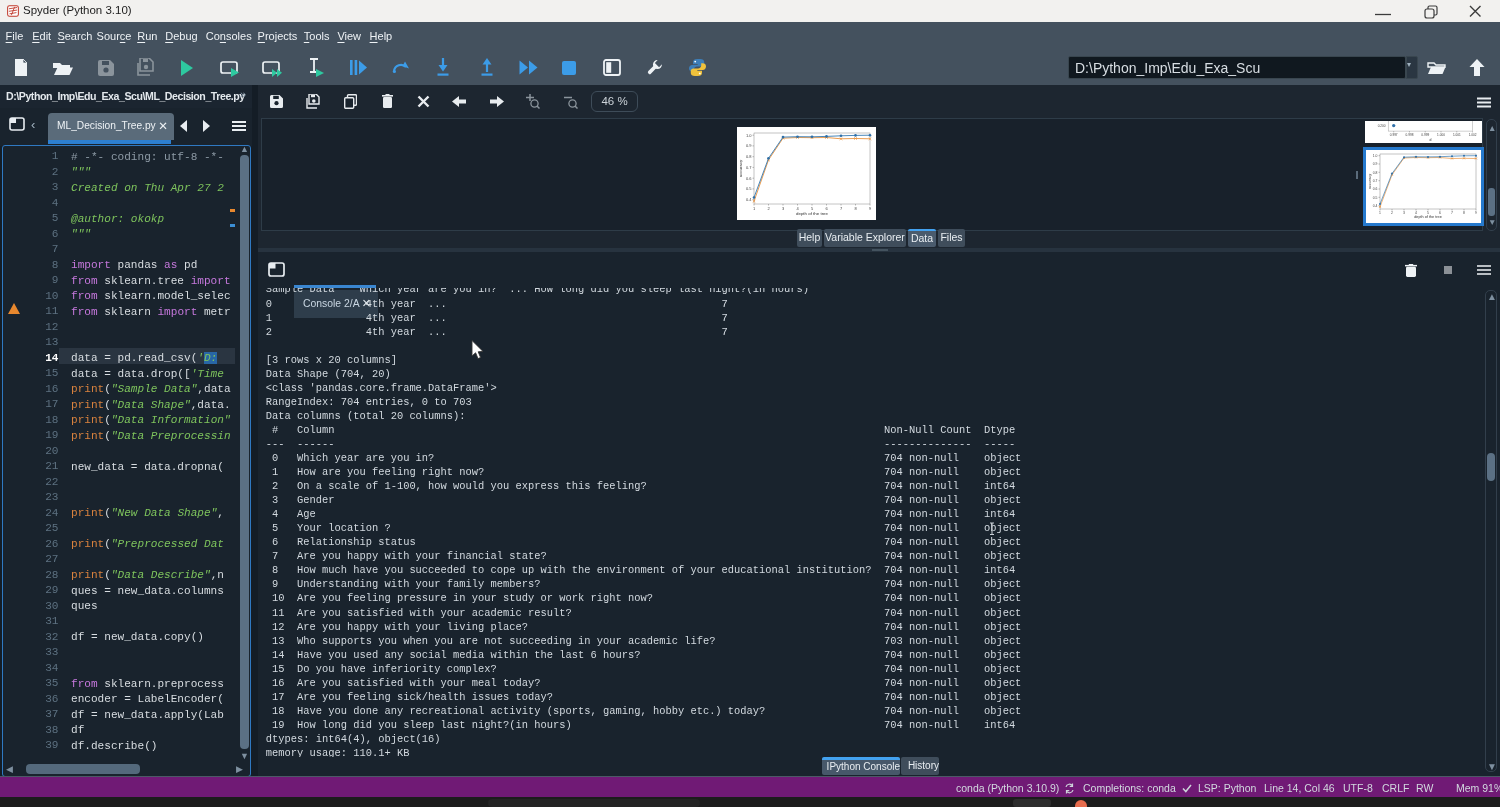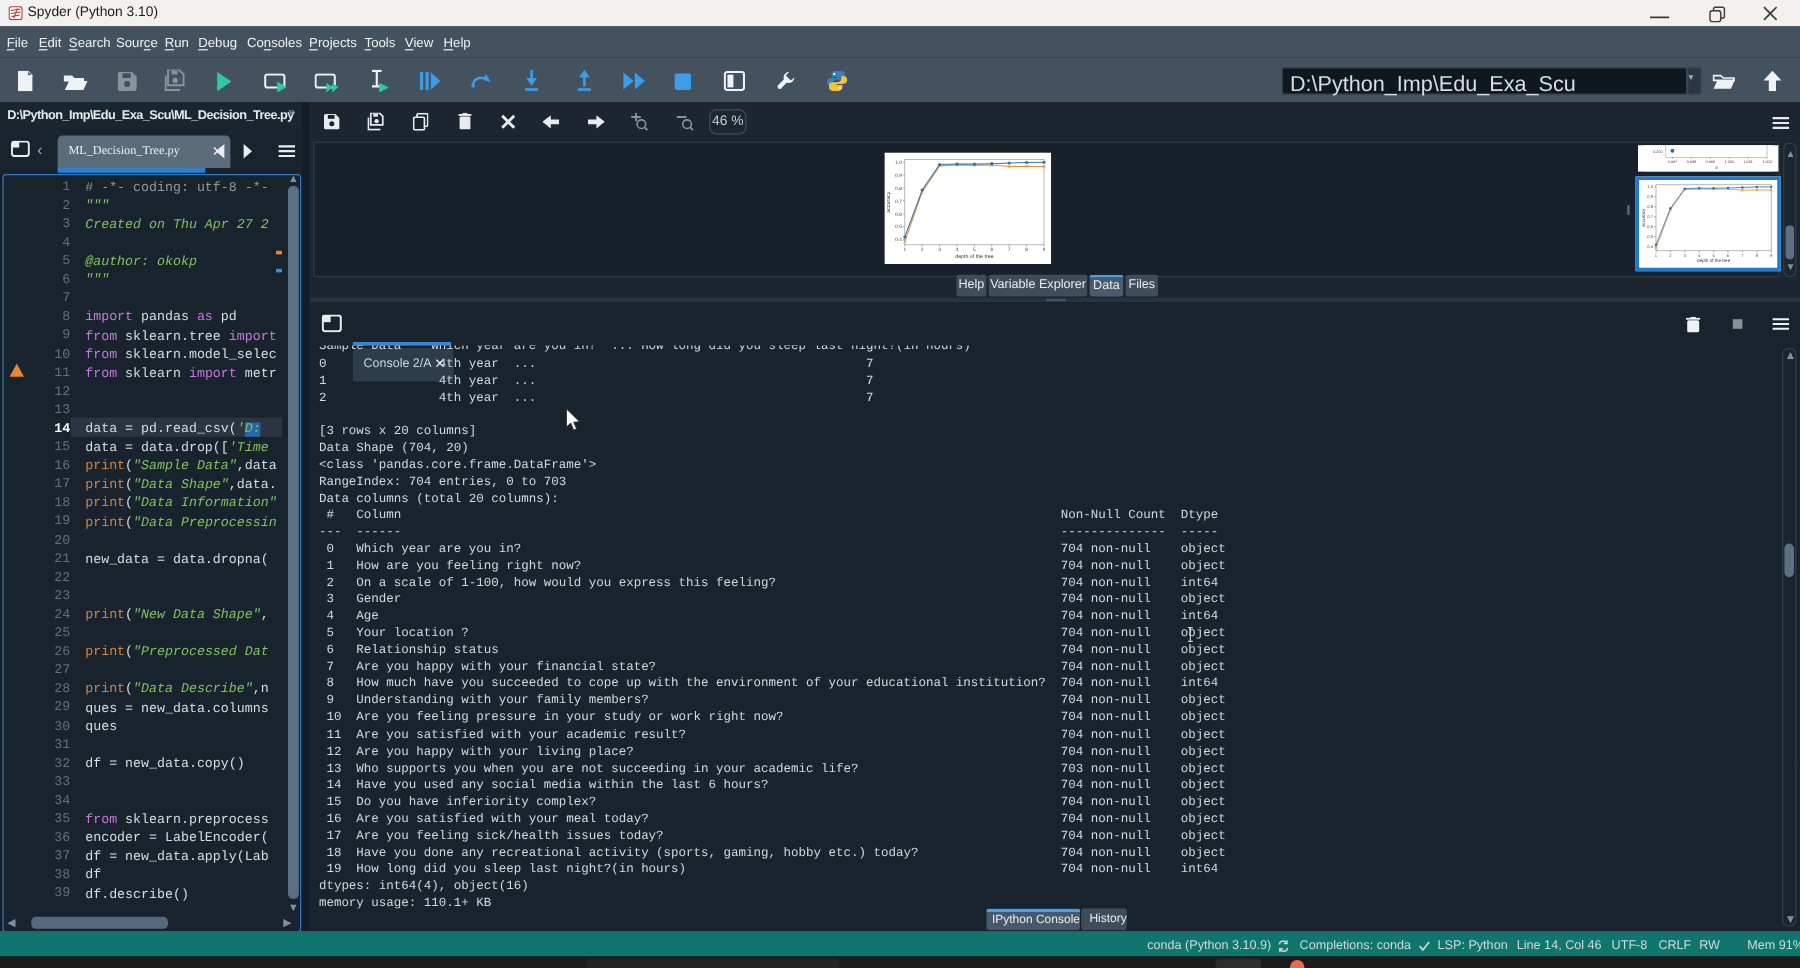--- a/index.html
+++ b/index.html
@@ -13,21 +13,21 @@
 #menu u { text-decoration-thickness:1px; text-underline-offset:2px; }
 
 #tbar { left:0; top:48px; width:1500px; height:37px; background:#44515e; }
 
 #mainbg { left:0; top:85px; width:1500px; height:691px; background:#141d26; }
 
 #crumb { left:0; top:85px; width:252px; height:23px; background:#1b2530; }
 #crumb .p { left:6px; top:4.5px; font-size:10.6px; font-weight:bold; color:#e4e9ed; letter-spacing:-0.45px; }
 #crumb .m { left:240px; top:3px; font-size:11px; color:#93a5b4; }
 #edtabs { left:0; top:108px; width:252px; height:38px; background:#19232d; }
-.edtab { left:48px; top:113px; width:144px; height:27px; background:#5a6b7a; border-radius:4px 4px 0 0;font-family:Liberation Serif, serif; }
+.edtab { left:48px; top:113px; width:126px; height:27px; background:#5a6b7a; border-radius:4px 4px 0 0; }
 .edtab .x { position:absolute; right:6px; top:6px; color:#eef2f5; font-size:11.5px; }
 .edtab .n { position:absolute; left:9px; top:7px; color:#eef2f5; font-size:10.2px; white-space:nowrap; }
 .edtabline { left:48px; top:140px; width:123px; height:4px; background:#2d7fd0; }
 #editor { left:2px; top:145px; width:249px; height:632px; background:#19232d; border:1px solid #2f79c2; border-radius:3px; }
 #gut { left:21.5px; top:149.3px; width:37px; height:608px; font-family:"Liberation Mono",monospace; font-size:11.08px; line-height:15.5px; color:#5d7181; text-align:right; white-space:pre; }
 #gut .cur { color:#fff; font-weight:bold;font-family:Liberation Mono, monospace; }
 #codewrap { left:60px; top:146px; width:172px; height:612px; overflow:hidden; }
 #code { position:absolute; left:11px; top:3.5px; font-family:"Liberation Mono",monospace; font-size:11.08px; line-height:15.5px; color:#d8dde1; white-space:pre; }
 .kw { color:#c678dd; }
 .st { color:#7fc55d; font-style:italic; }
@@ -40,21 +40,21 @@
 #evsb { left:238px; top:147px; width:12px; height:611px; }
 #evsb .thumb { position:absolute; left:1.5px; top:8px; width:9px; height:594px; background:#5b7084; border-radius:4px; }
 #ehsb { left:4px; top:762px; width:245px; height:14px; }
 #ehsb .thumb { position:absolute; left:22px; top:1.5px; width:114px; height:10px; background:#54697c; border-radius:4px; }
 .sarrow { position:absolute; color:#7e90a0; font-size:9px; }
 #eflag1 { left:230px; top:209px; width:5px; height:3px; background:#e8882e; }
 #eflag2 { left:230px; top:224px; width:5px; height:3px; background:#3c8fd5; }
 
 #plotpane { left:258px; top:85px; width:1242px; height:163px; background:#1d2630; }
 #plotsarea { left:261px; top:118px; width:1222px; height:113px; background:#18212b; border:1px solid #2e3c48; }
-#pt-pct { left:591px; top:91px; width:31px; height:21px; border:1px solid #3e4c59; border-radius:6px; color:#ccd3d9; font-size:11.5px; text-align:center; line-height:19px; }
+#pt-pct { left:591px; top:91px; width:47px; height:21px; border:1px solid #3e4c59; border-radius:6px; color:#ccd3d9; font-size:11.5px; text-align:center; line-height:19px; }
 #thumbsplit { left:1356px; top:171px; width:2px; height:8px; background:#5a6b7b; }
 #thumb1 { left:1365px; top:121px; width:117px; height:22px; background:#fff; }
 #thumbsel { left:1363px; top:147px; width:121px; height:79px; background:#fff; border:3px solid #2579cd; }
 
 .ptab { position:absolute; top:229px; height:17.5px; background:#3f4d5b; border-radius:2px; color:#e8edf1; font-size:10.5px; text-align:center; line-height:17px; white-space:nowrap; }
 .ptab.sel { background:#4a5b6d; border-top:2.5px solid #43a2f0; line-height:14px; }
 
 #conspane { left:258px; top:252px; width:1242px; height:524px; background:#19232d; }
 #constab { left:294px; top:257px; width:84px; height:28px; background:#2e3d4b; border-radius:4px 4px 0 0;margin-top:33px; }
 #constab .n { position:absolute; left:9px; top:7.5px; color:#c9d6e2; font-size:10.4px; white-space:nowrap; }
@@ -65,21 +65,21 @@
 
 .btab { position:absolute; top:757px; height:18px; background:#3f4d5b; border-radius:2px; color:#e8edf1; font-size:10px; text-align:right; line-height:17px; white-space:nowrap; }
 .btab.sel { background:#47586a; border-top:3px solid #43a2f0; line-height:13px; }
 
 #cvsb { left:1485px; top:290px; width:12px; height:482px; border:1px solid #323f4c; border-radius:5px; }
 #cvsb .thumb { position:absolute; left:1px; top:162px; width:8px; height:28px; background:#5b7084; border-radius:4px; }
 
 #pvsb { left:1486px; top:119px; width:11px; height:112px; border:1px solid #323f4c; border-radius:5px; }
 #pvsb .thumb { position:absolute; left:1px; top:68px; width:7px; height:28px; background:#5b7084; border-radius:3px; }
 
-#status { left:0; top:776px; width:1500px; height:21px; background:#0f766e; border-top:1px solid #4b5965; }
+#status { left:0; top:776px; width:1500px; height:21px; background:#701a75; border-top:1px solid #4b5965; }
 #status span { position:absolute; top:4.5px; font-size:10.5px; color:#d2d9df; white-space:nowrap; }
 
 #task { left:0; top:797px; width:1500px; height:10px; background:#1c1c1c; }
 .cursor { pointer-events:none; }
 </style></head><body>
 <div id="root">
   <div class="abs" id="title">
     <svg class="abs" style="left:7px;top:5px" width="12" height="12" viewBox="0 0 19 19">
       <rect x="1" y="1" width="17" height="17" rx="3" fill="#fff" stroke="#c0392b" stroke-width="1.6"></rect>
       <path d="M3 6 L16 4 M3 10 L16 8 M4 14 L15 12" stroke="#c0392b" stroke-width="1.4" fill="none"></path>
@@ -179,21 +179,21 @@
         <rect x="7.7" y="8" width="3.6" height="10" rx="1.6" fill="#eef2f5"></rect>
       </g>
     </svg>
     <svg class="abs" style="left:689px;top:59px" width="17" height="17" viewBox="0 0 17 17">
       <path d="M8.5 0 c-3 0-4.5 1.2-4.5 3 v2.2 h4.7 v0.9 H3.2 C1.4 6.1 0 7.5 0 9.5 c0 2 1.4 3.2 3.2 3.2 h1.6 V10.5 c0-1.6 1.4-3 3.2-3 h4.6 c1.5 0 2.6-1.1 2.6-2.6 V3 c0-1.8-1.5-3-4-3 z" fill="#3d7eb8"></path>
       <path d="M8.5 17 c3 0 4.5-1.2 4.5-3 v-2.2 H8.3 v-0.9 h5.5 c1.8 0 3.2-1.4 3.2-3.4 0-2-1.4-3.2-3.2-3.2 h-1.6 v2.2 c0 1.6-1.4 3-3.2 3 H4.4 c-1.5 0-2.6 1.1-2.6 2.6 V14 c0 1.8 1.5 3 4 3 z" fill="#f0c23c"></path>
       <circle cx="6.2" cy="2.6" r="0.9" fill="#fff"></circle>
       <circle cx="10.8" cy="14.4" r="0.9" fill="#fff"></circle>
     </svg>
     <div class="abs" style="left:1068px;top:56px;width:338px;height:23px;background:#10181f;border:1px solid #39464f;border-radius:2px"></div>
-    <span class="abs" style="left:1075px;top:60px;font-size:18px;color:#d8dee3">D:\Python_Imp\Edu_Exa_Scu</span>
+    <span class="abs" style="left:1075px;top:60px;font-size:14px;color:#d8dee3">D:\Python_Imp\Edu_Exa_Scu</span>
     <div class="abs" style="left:1406px;top:56px;width:12px;height:23px;background:#2a3642;border:1px solid #39464f;border-radius:0 2px 2px 0"></div>
     <span class="abs" style="left:1407px;top:60px;font-size:8px;color:#9fb0bd">▾</span>
     <svg class="abs" style="left:1427px;top:61px" width="19" height="14" viewBox="0 0 19 14">
       <path d="M1 2 h6 l2 2 h9 v2 h-17 z" fill="none" stroke="#eef2f5" stroke-width="1.4"></path>
       <path d="M1 13 l3-7 h14.5 l-3 7 z" fill="#eef2f5"></path>
     </svg>
     <svg class="abs" style="left:1469px;top:59px" width="16" height="17" viewBox="0 0 16 17">
       <path d="M8 0 L15.5 8 H11 V17 H5 V8 H0.5 Z" fill="#eef2f5"></path>
     </svg>
   <div class="abs" id="mainbg"></div>

